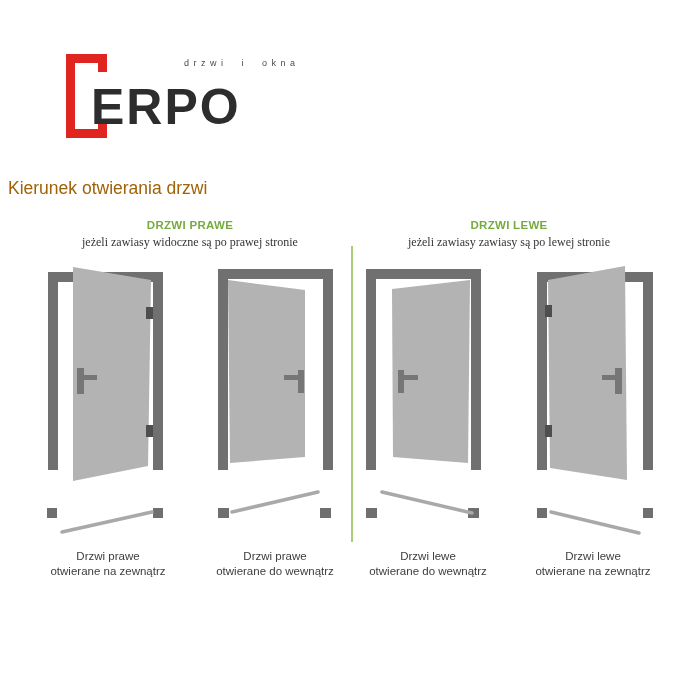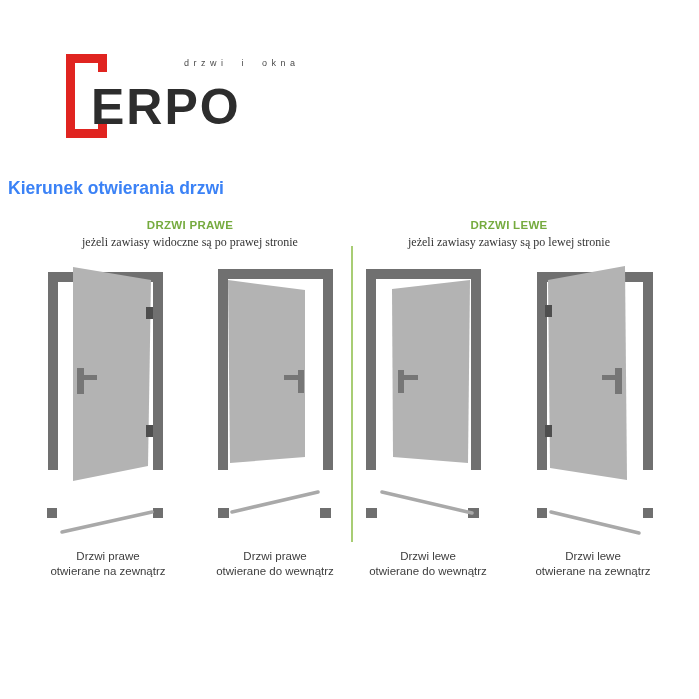--- a/index.html
+++ b/index.html
@@ -6,21 +6,21 @@
   body{font-family:"Liberation Sans", sans-serif;}
   .canvas{position:relative;width:699px;height:699px;background:#ffffff;overflow:hidden;}
 
   
   .logo{position:absolute;left:0;top:0;width:320px;height:160px;}
   .logo-bracket{position:absolute;left:66px;top:54px;}
   .logo-tagline{position:absolute;left:140px;top:58px;font-size:9px;letter-spacing:4.5px;word-spacing:7px;color:#4a4a4a;white-space:nowrap;margin-left:44px;}
   .logo-name{position:absolute;left:91px;top:82px;font-size:50px;font-weight:700;letter-spacing:2px;color:#2d2d2d;line-height:1;}
 
   
-  .page-title{position:absolute;left:8px;top:178px;font-size:17.5px;font-weight:700;color:#3b82f6;}
+  .page-title{position:absolute;left:8px;top:178px;font-size:17.5px;font-weight:400;color:#a16207;}
   .section-head{position:absolute;top:219px;width:340px;text-align:center;}
   .section-head .h{font-size:11.5px;font-weight:700;color:#76ab3f;letter-spacing:.3px;}
   .section-head .s{font-size:12px;color:#333333;margin-top:4px;font-family:Liberation Serif, serif;}
   .section-head.left{left:20px;}
   .section-head.right{left:339px;}
 
   
   .divider{position:absolute;left:351px;top:246px;width:2px;height:296px;background:#a8cd74;}
 
   

